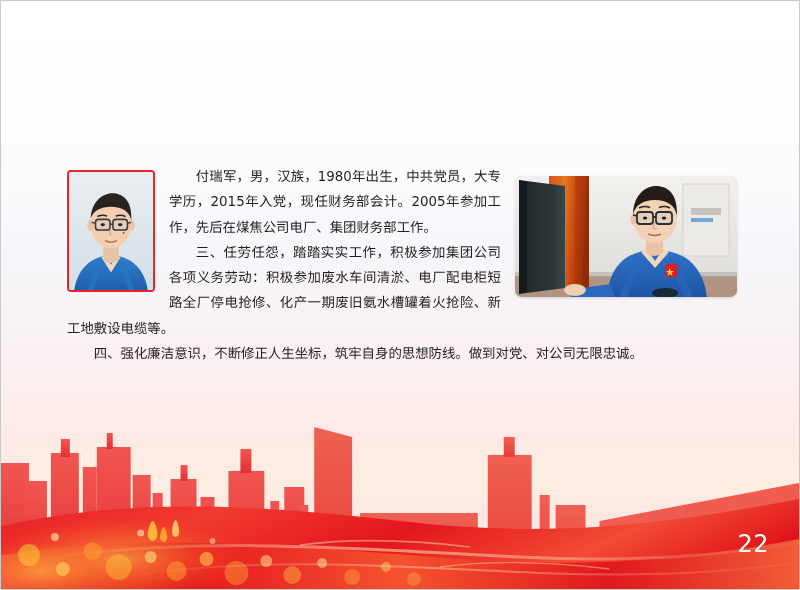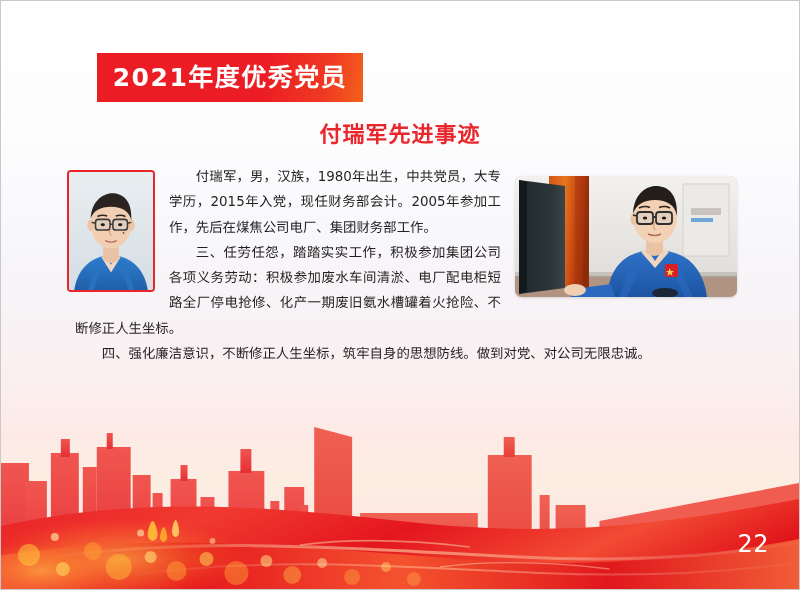--- a/index.html
+++ b/index.html
@@ -109,21 +109,20 @@
   .body-text {
     font-size: 13.4px;
     line-height: 25.3px;
     color: #231f20;
     text-align: justify;
     text-justify: inter-ideograph;
   }
   .body-text p {
     margin: 0;
     text-indent: 2em;
-    padding-left: 8px;
   }
 
   
   .page-number {
     position: absolute;
     right: 30px;
     bottom: 33px;
     color: #ffffff;
     font-size: 24px;
     font-weight: normal;
@@ -244,25 +243,21 @@
 
         <g opacity="0.8">
           <path d="M148 120 q4 -16 8 0 q3 10 -4 12 q-7 -2 -4 -12 Z" fill="#ffd13a"></path>
           <path d="M160 124 q3 -12 6 0 q2 8 -3 9 q-5 -1 -3 -9 Z" fill="#ffb62e"></path>
           <path d="M172 118 q3 -14 6 0 q2 9 -3 10 q-5 -1 -3 -10 Z" fill="#ffe06a"></path>
         </g>
       </g>
     </svg>
   </div>
 
-  <div class="title-banner">
-    <span class="title-banner-text">2021年度优秀党员</span>
-  </div>
-
-  <div class="subtitle">付瑞军先进事迹</div>
+
 
   <div class="article">
 
     <div class="photo-portrait">
       <svg viewBox="0 0 88 122" preserveAspectRatio="xMidYMid slice" xmlns="http://www.w3.org/2000/svg">
         <defs>
           <linearGradient id="pBg" x1="0" y1="0" x2="0" y2="1">
             <stop offset="0%" stop-color="#e9eef1"></stop>
             <stop offset="100%" stop-color="#d5dee4"></stop>
           </linearGradient>
@@ -379,20 +374,20 @@
         <path d="M133 58 q7 3 13 0" stroke="#b26c58" stroke-width="1.5" fill="none"></path>
 
         <path d="M96 108 C 82 110, 66 112, 54 114 L56 121 L100 121 Z" fill="#2a69be"></path>
         <ellipse cx="60" cy="114" rx="11" ry="6" fill="#f0cfb2"></ellipse>
         <ellipse cx="150" cy="117" rx="13" ry="5" fill="#1b1b1b" opacity="0.8"></ellipse>
       </svg>
     </div>
 
     <div class="body-text">
       <p>付瑞军，男，汉族，1980年出生，中共党员，大专学历，2015年入党，现任财务部会计。2005年参加工作，先后在煤焦公司电厂、集团财务部工作。</p>
-      <p>三、任劳任怨，踏踏实实工作，积极参加集团公司各项义务劳动：积极参加废水车间清淤、电厂配电柜短路全厂停电抢修、化产一期废旧氨水槽罐着火抢险、不断修正人生坐标。</p>
+      <p>三、任劳任怨，踏踏实实工作，积极参加集团公司各项义务劳动：积极参加废水车间清淤、电厂配电柜短路全厂停电抢修、化产一期废旧氨水槽罐着火抢险、新工地敷设电缆等。</p>
       <p>四、强化廉洁意识，不断修正人生坐标，筑牢自身的思想防线。做到对党、对公司无限忠诚。</p>
     </div>
   </div>
 
   <div class="page-number">22</div>
 
 </div>
 
 </body></html>

